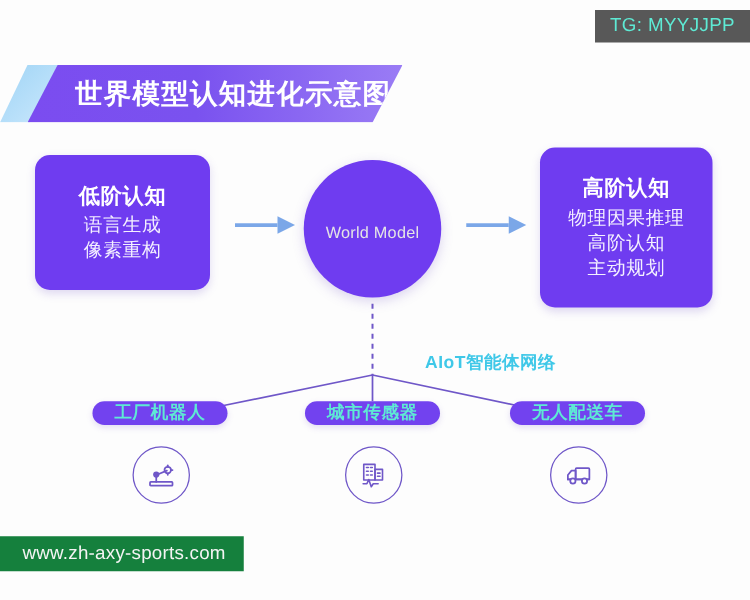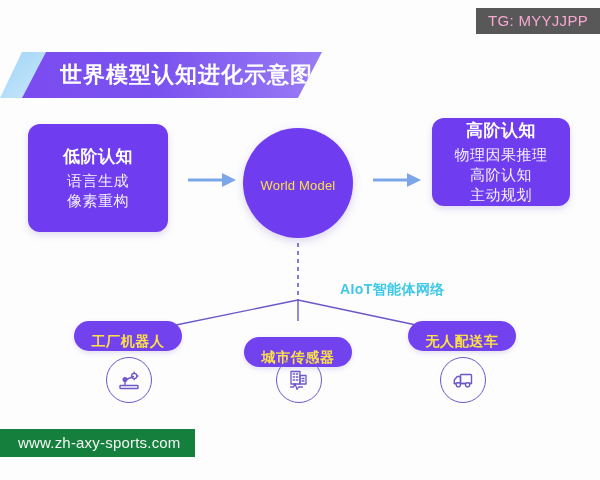--- a/index.html
+++ b/index.html
@@ -15,21 +15,21 @@
     font-family: "Liberation Sans", "DejaVu Sans", sans-serif;
     background: #fdfdfd;
   }
 
   
   .tg-badge {
     position: absolute;
     top: 8px;
     right: 0px;
     background: #585858;
-    color: #f9a8d4;
+    color: #5eead4;
     font-size: 15px;
     letter-spacing: 0.3px;
     padding: 5px 12px 6px 12px;
     line-height: 1;
     white-space: nowrap;
   }
 
   
   .url-badge {
     position: absolute;
@@ -97,21 +97,21 @@
   .card-left {
     left: 28px;
     top: 124px;
     width: 140px;
     height: 108px;
   }
   .card-right {
     left: 432px;
     top: 118px;
     width: 138px;
-    height: 88px;
+    height: 128px;
   }
   .card-title {
     font-size: 17px;
     font-weight: bold;
     margin-bottom: 3px;
     letter-spacing: 0.5px;
   }
   .card-line {
     font-size: 15px;
     line-height: 1.35;
@@ -137,21 +137,21 @@
   }
   .circle-title {
     font-size: 17px;
     font-weight: bold;
     letter-spacing: 1px;
   }
   .circle-sub {
     font-size: 13px;
     margin-top: 5px;
     letter-spacing: 0.2px;
-    color: #fde047;
+    color: #e5e5e5;
   }
 
   
   .svg-layer {
     position: absolute;
     left: 0;
     top: 0;
     width: 600px;
     height: 480px;
     pointer-events: none;
@@ -165,34 +165,34 @@
     font-size: 14px;
     font-weight: bold;
     color: #3fc8e8;
     letter-spacing: 0.4px;
     white-space: nowrap;
   }
 
   
   .pill {
     position: absolute;
-    height: 30px;
+    height: 19px;
     border-radius: 16px;
     background: #7242ef;
-    color: #fde047;
+    color: #5eead4;
     font-size: 14px;
     font-weight: bold;
     letter-spacing: 0.6px;
     display: flex;
-    align-items: flex-end;
+    align-items: flex-start;
     justify-content: center;
     box-shadow: 0 2px 5px rgba(120, 90, 200, 0.2);
   }
   .pill-1 { left: 74px;  top: 321px; width: 108px; }
-  .pill-2 { left: 244px; top: 337px; width: 108px; }
+  .pill-2 { left: 244px; top: 321px; width: 108px; }
   .pill-3 { left: 408px; top: 321px; width: 108px; }
 
   
   .icon-circle {
     position: absolute;
     width: 44px;
     height: 44px;
     border-radius: 50%;
     border: 1.6px solid #6f57c8;
     display: flex;

